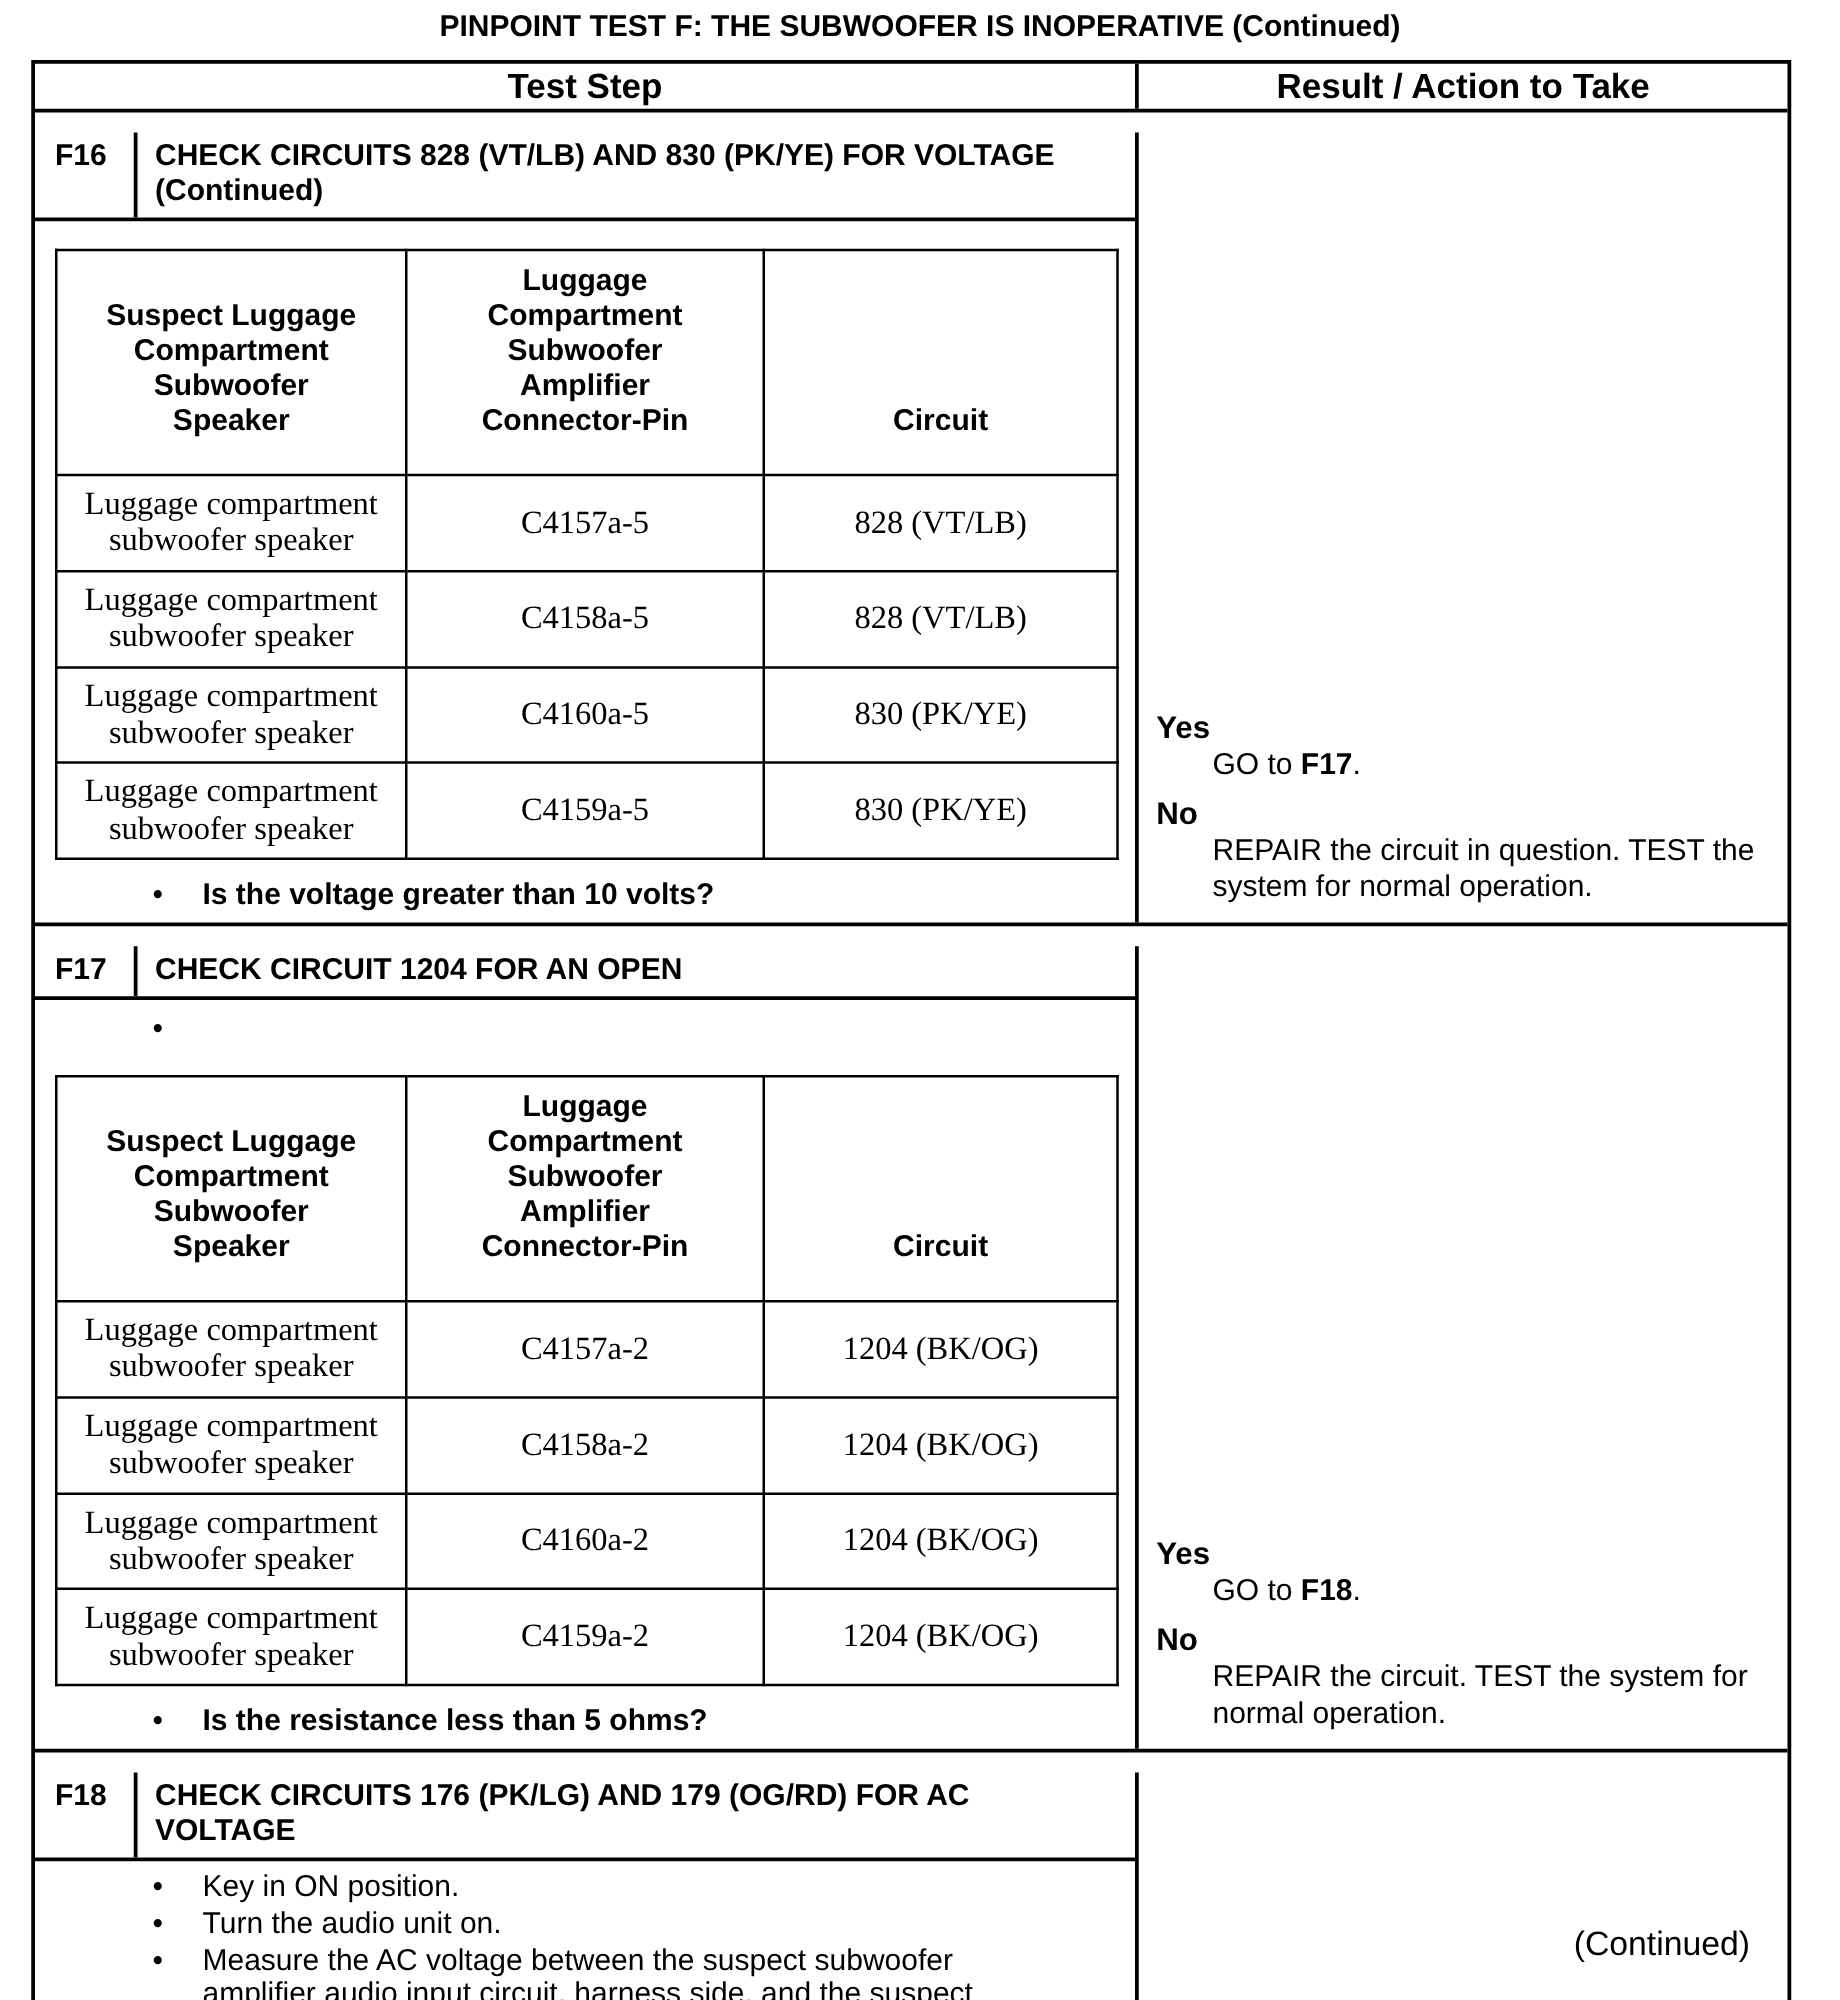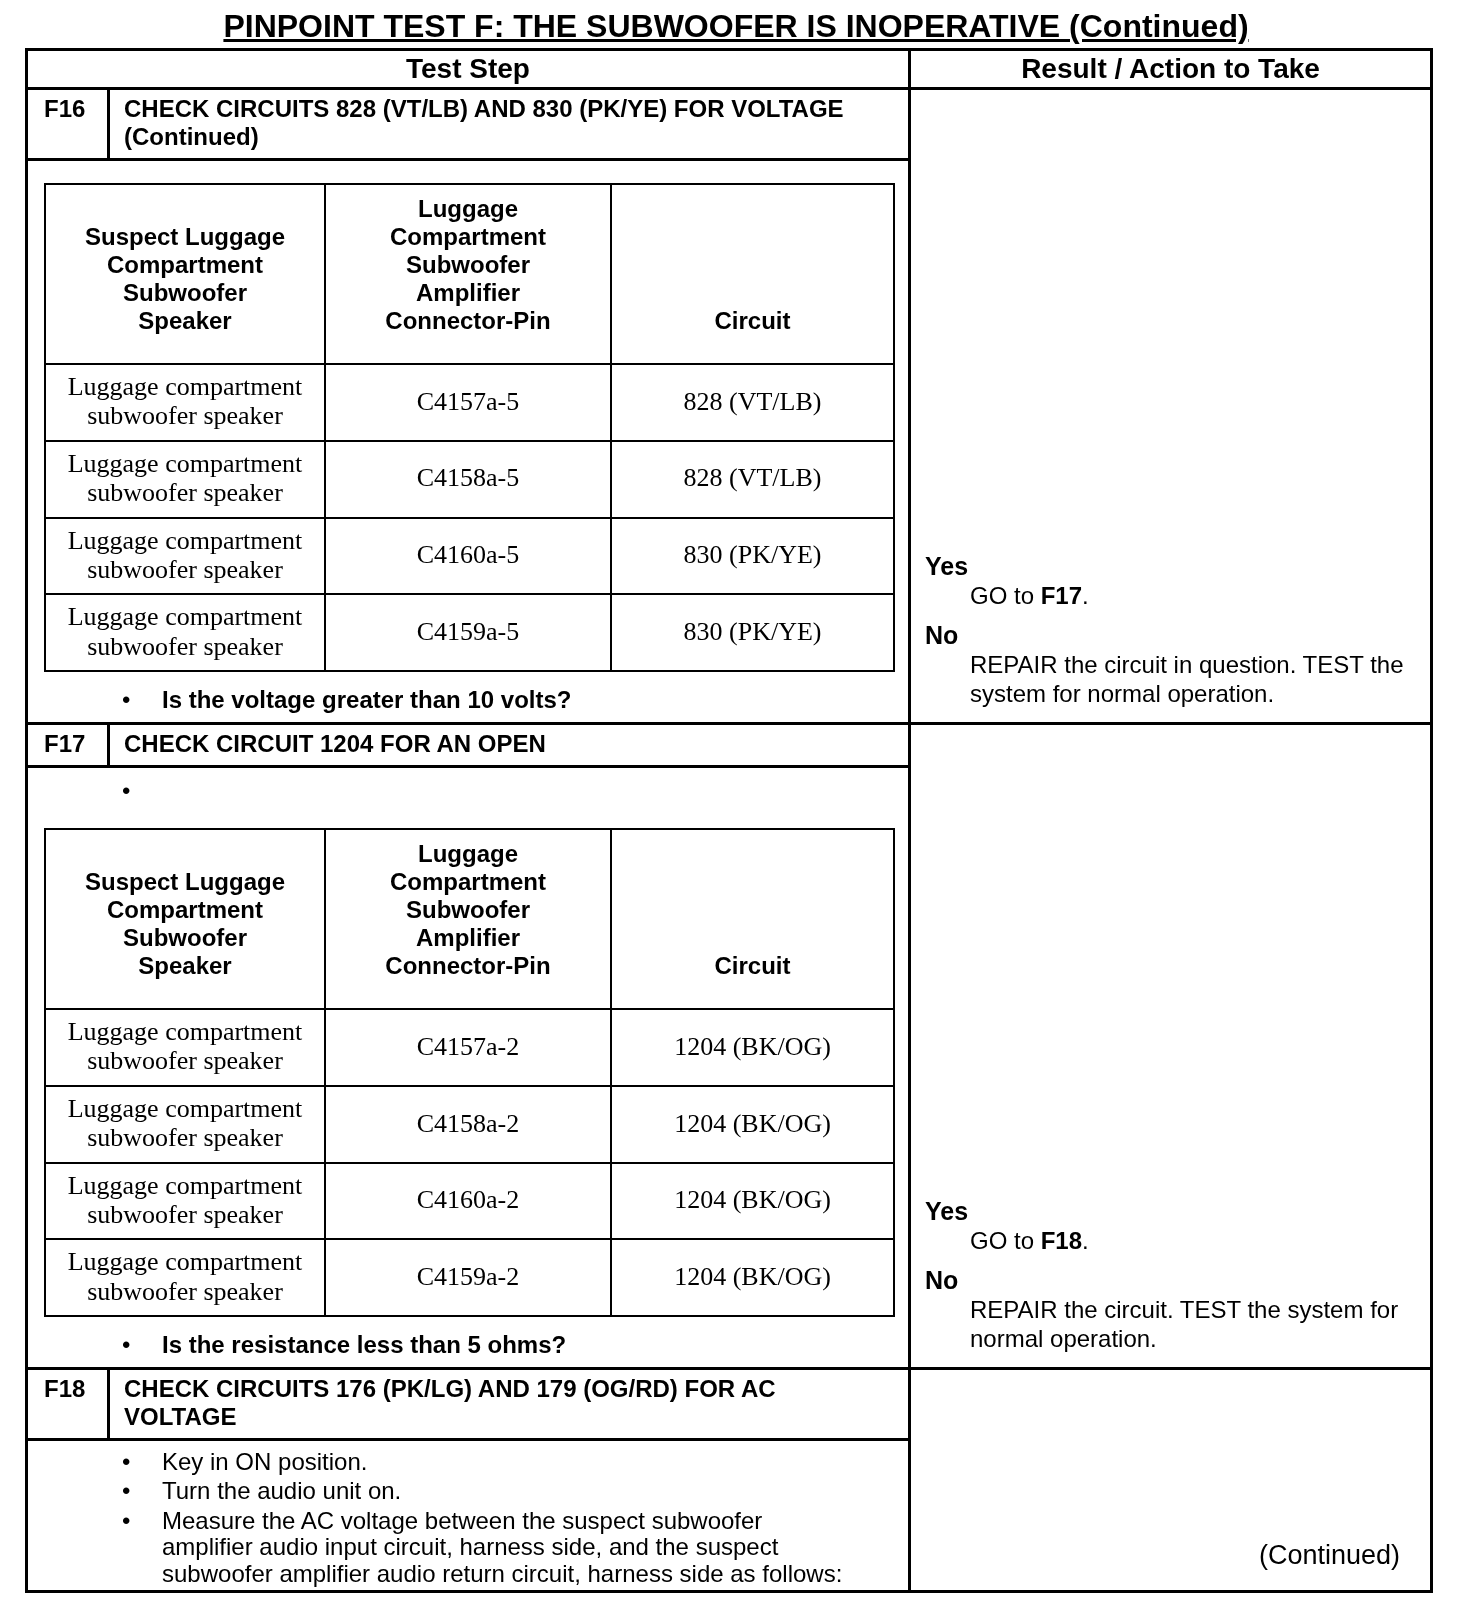--- a/index.html
+++ b/index.html
@@ -5,38 +5,38 @@
   * { box-sizing: border-box; margin: 0; padding: 0; }
   html, body { background: #ffffff; }
   body {
     width: 1472px; height: 1600px;
     position: relative; overflow: hidden;
     font-family: "Liberation Sans", sans-serif;
     color: #000;
   }
   .doc-title {
     position: absolute; top: 8px; left: 0; width: 100%;
-    text-align: center; font-weight: 700; font-size: 32px; text-decoration: underline;
+    text-align: center; font-weight: 700; font-size: 24px;
   }
   .main-table {
     position: absolute; left: 25px; top: 48px; width: 1408px;
     border: 3px solid #000;
   }
   .head-row { display: flex; height: 36px; }
   .head-cell {
     display: flex; align-items: center; justify-content: center;
     font-weight: 700; font-size: 28px;
   }
   .head-left { width: 883px; border-right: 3px solid #000; }
   .head-right { flex: 1; text-align: center; }
   .section { display: flex; border-top: 3px solid #000; }
   .section-f16 { min-height: 601px; }
   .section-f17 { min-height: 636px; }
   .section-f18 { min-height: 197px; }
-  .sec-left { width: 883px; border-right: 3px solid #000; }
+  .sec-left { width: 883px; border-right: 3px solid #000; margin-top: 16px; }
   .sec-right {
     flex: 1; display: flex; flex-direction: column;
     justify-content: flex-end; padding: 6px 10px 14px 14px;
   }
   .band { display: flex; border-bottom: 3px solid #000; }
   .band-id {
     width: 82px; border-right: 3px solid #000;
     font-weight: 700; font-size: 24px; padding: 5px 0 7px 16px;
   }
   .band-title {

